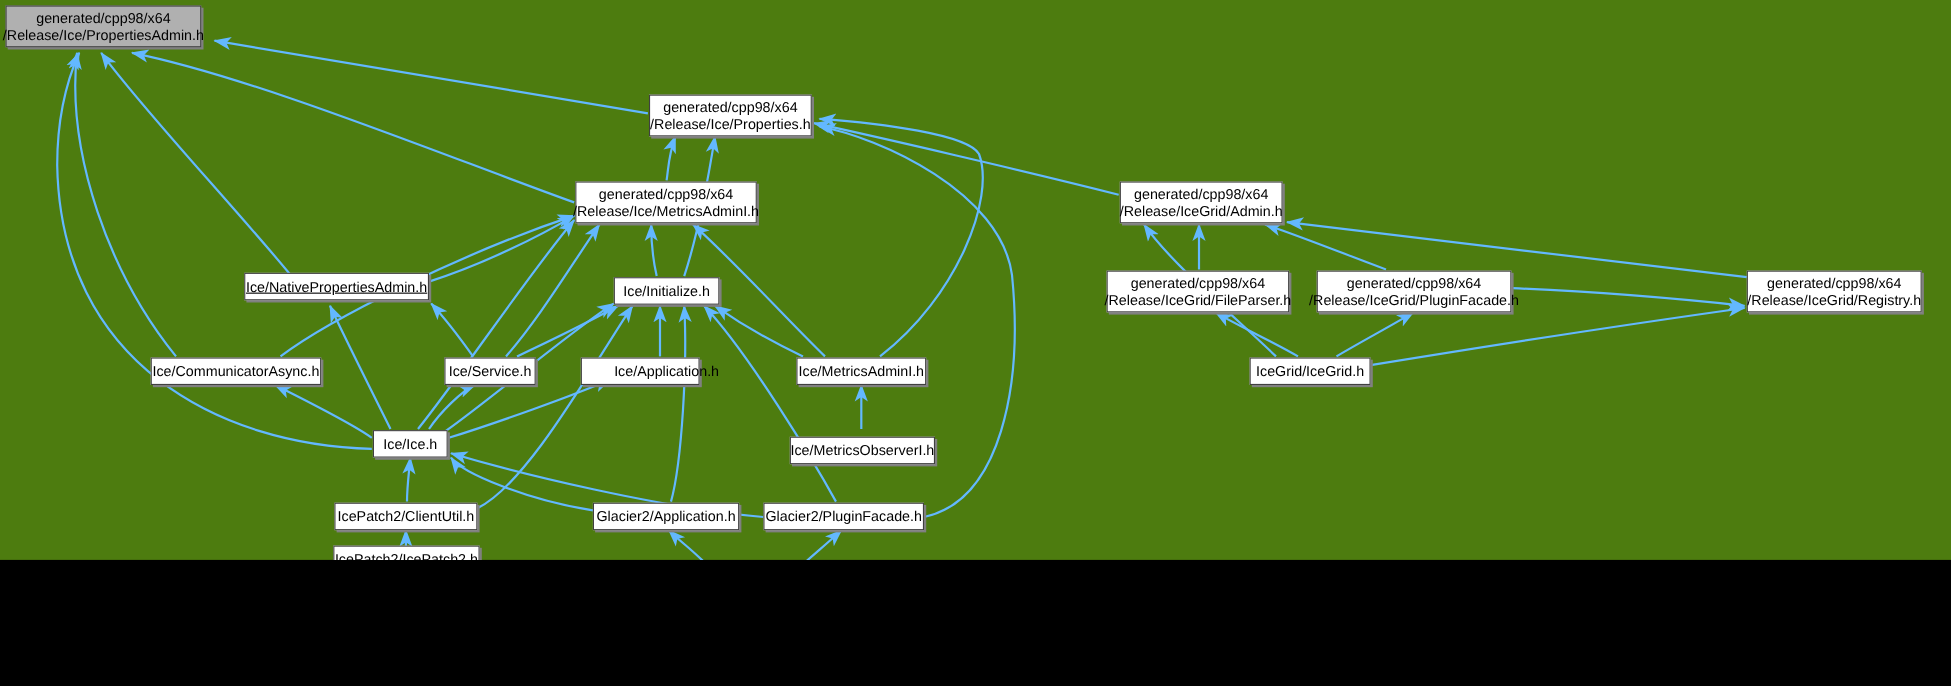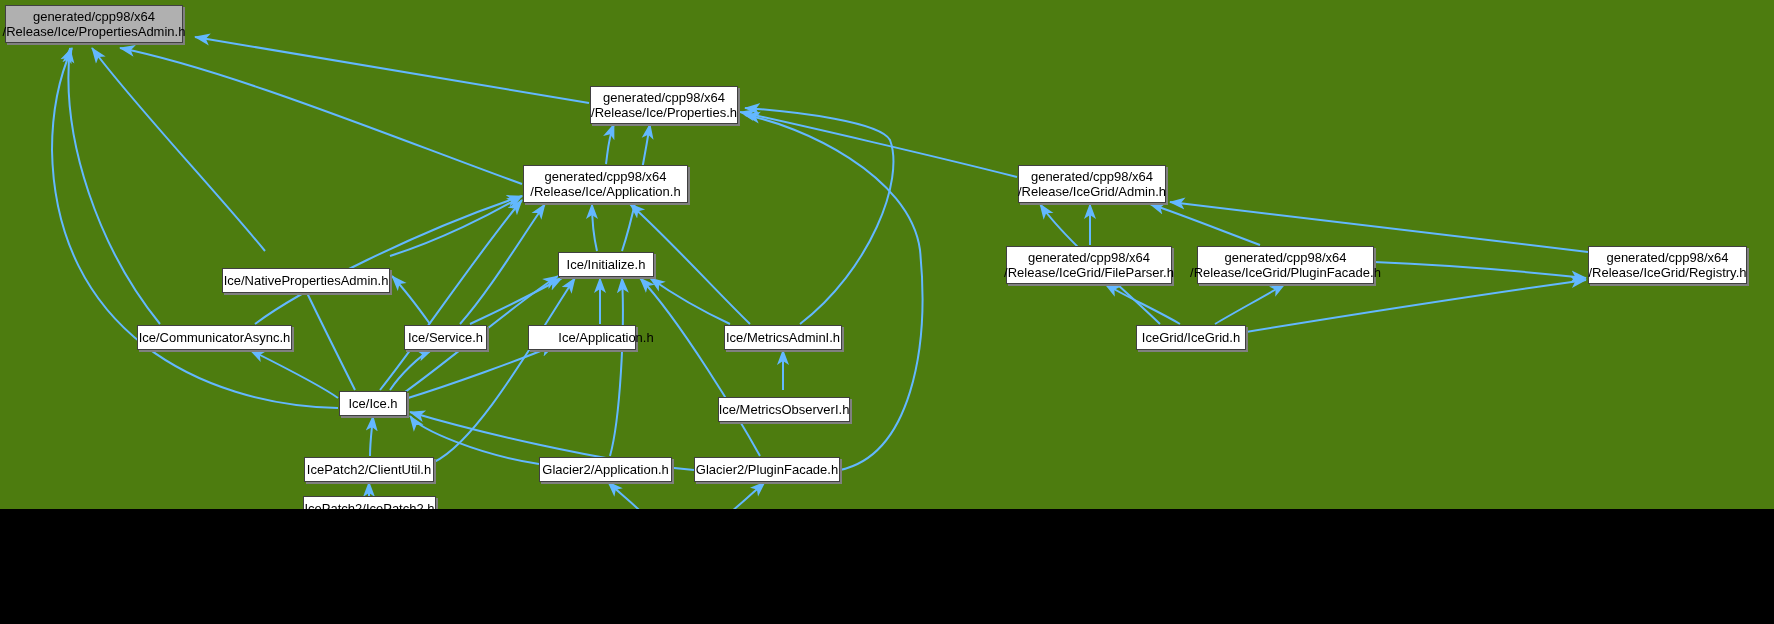--- a/index.html
+++ b/index.html
@@ -101,23 +101,23 @@
         <path d="M 539 464 C 480 455 420 430 410 416" fill="none" stroke="#63b8ff" stroke-width="2" marker-end="url(#arrowhead)"></path>
         <path d="M 694 470 C 600 462 470 430 410 412" fill="none" stroke="#63b8ff" stroke-width="2" marker-end="url(#arrowhead)"></path>
         <path d="M 369 522 C 369 508 369 496 369 482" fill="none" stroke="#63b8ff" stroke-width="2" marker-end="url(#arrowhead)"></path>
         <path d="M 650 522 C 640 508 620 494 608 482" fill="none" stroke="#63b8ff" stroke-width="2" marker-end="url(#arrowhead)"></path>
         <path d="M 720 522 C 735 508 752 494 765 482" fill="none" stroke="#63b8ff" stroke-width="2" marker-end="url(#arrowhead)"></path>
       </g>
   </svg>
   <div id="node-layer">
       <div class="node-box root" style="left: 5px; top: 5px; width: 178px; height: 38px;"><span class="node-line">generated/cpp98/x64</span><span class="node-line">/Release/Ice/PropertiesAdmin.h</span></div>
       <div class="node-box" style="left: 590px; top: 86px; width: 148px; height: 38px;"><span class="node-line">generated/cpp98/x64</span><span class="node-line">/Release/Ice/Properties.h</span></div>
-      <div class="node-box" style="left: 523px; top: 165px; width: 165px; height: 38px;"><span class="node-line">generated/cpp98/x64</span><span class="node-line">/Release/Ice/Application.h</span></div>
+      <div class="node-box" style="left: 523px; top: 165px; width: 165px; height: 38px;"><span class="node-line">generated/cpp98/x64</span><span class="node-line">/Release/Ice/MetricsAdminI.h</span></div>
       <div class="node-box" style="left: 1018px; top: 165px; width: 148px; height: 38px;"><span class="node-line">generated/cpp98/x64</span><span class="node-line">/Release/IceGrid/Admin.h</span></div>
-      <div class="node-box" style="left: 222px; top: 268px; width: 168px; height: 25px;"><span class="node-line">Ice/NativePropertiesAdmin.h</span></div>
+      <div class="node-box" style="left: 222px; top: 248px; width: 168px; height: 25px; text-decoration: underline;"><span class="node-line">Ice/NativePropertiesAdmin.h</span></div>
       <div class="node-box" style="left: 558px; top: 252px; width: 96px; height: 25px;"><span class="node-line">Ice/Initialize.h</span></div>
       <div class="node-box" style="left: 1006px; top: 246px; width: 166px; height: 38px;"><span class="node-line">generated/cpp98/x64</span><span class="node-line">/Release/IceGrid/FileParser.h</span></div>
       <div class="node-box" style="left: 1197px; top: 246px; width: 177px; height: 38px;"><span class="node-line">generated/cpp98/x64</span><span class="node-line">/Release/IceGrid/PluginFacade.h</span></div>
       <div class="node-box" style="left: 1588px; top: 246px; width: 159px; height: 38px;"><span class="node-line">generated/cpp98/x64</span><span class="node-line">/Release/IceGrid/Registry.h</span></div>
       <div class="node-box" style="left: 137px; top: 325px; width: 155px; height: 25px;"><span class="node-line">Ice/CommunicatorAsync.h</span></div>
       <div class="node-box" style="left: 404px; top: 325px; width: 83px; height: 25px;"><span class="node-line">Ice/Service.h</span></div>
       <div class="node-box" style="left: 528px; top: 325px; width: 108px; height: 25px; padding-left: 48px;"><span class="node-line">Ice/Application.h</span></div>
       <div class="node-box" style="left: 724px; top: 325px; width: 118px; height: 25px;"><span class="node-line">Ice/MetricsAdminI.h</span></div>
       <div class="node-box" style="left: 1136px; top: 325px; width: 110px; height: 25px;"><span class="node-line">IceGrid/IceGrid.h</span></div>
       <div class="node-box" style="left: 339px; top: 391px; width: 68px; height: 25px;"><span class="node-line">Ice/Ice.h</span></div>

